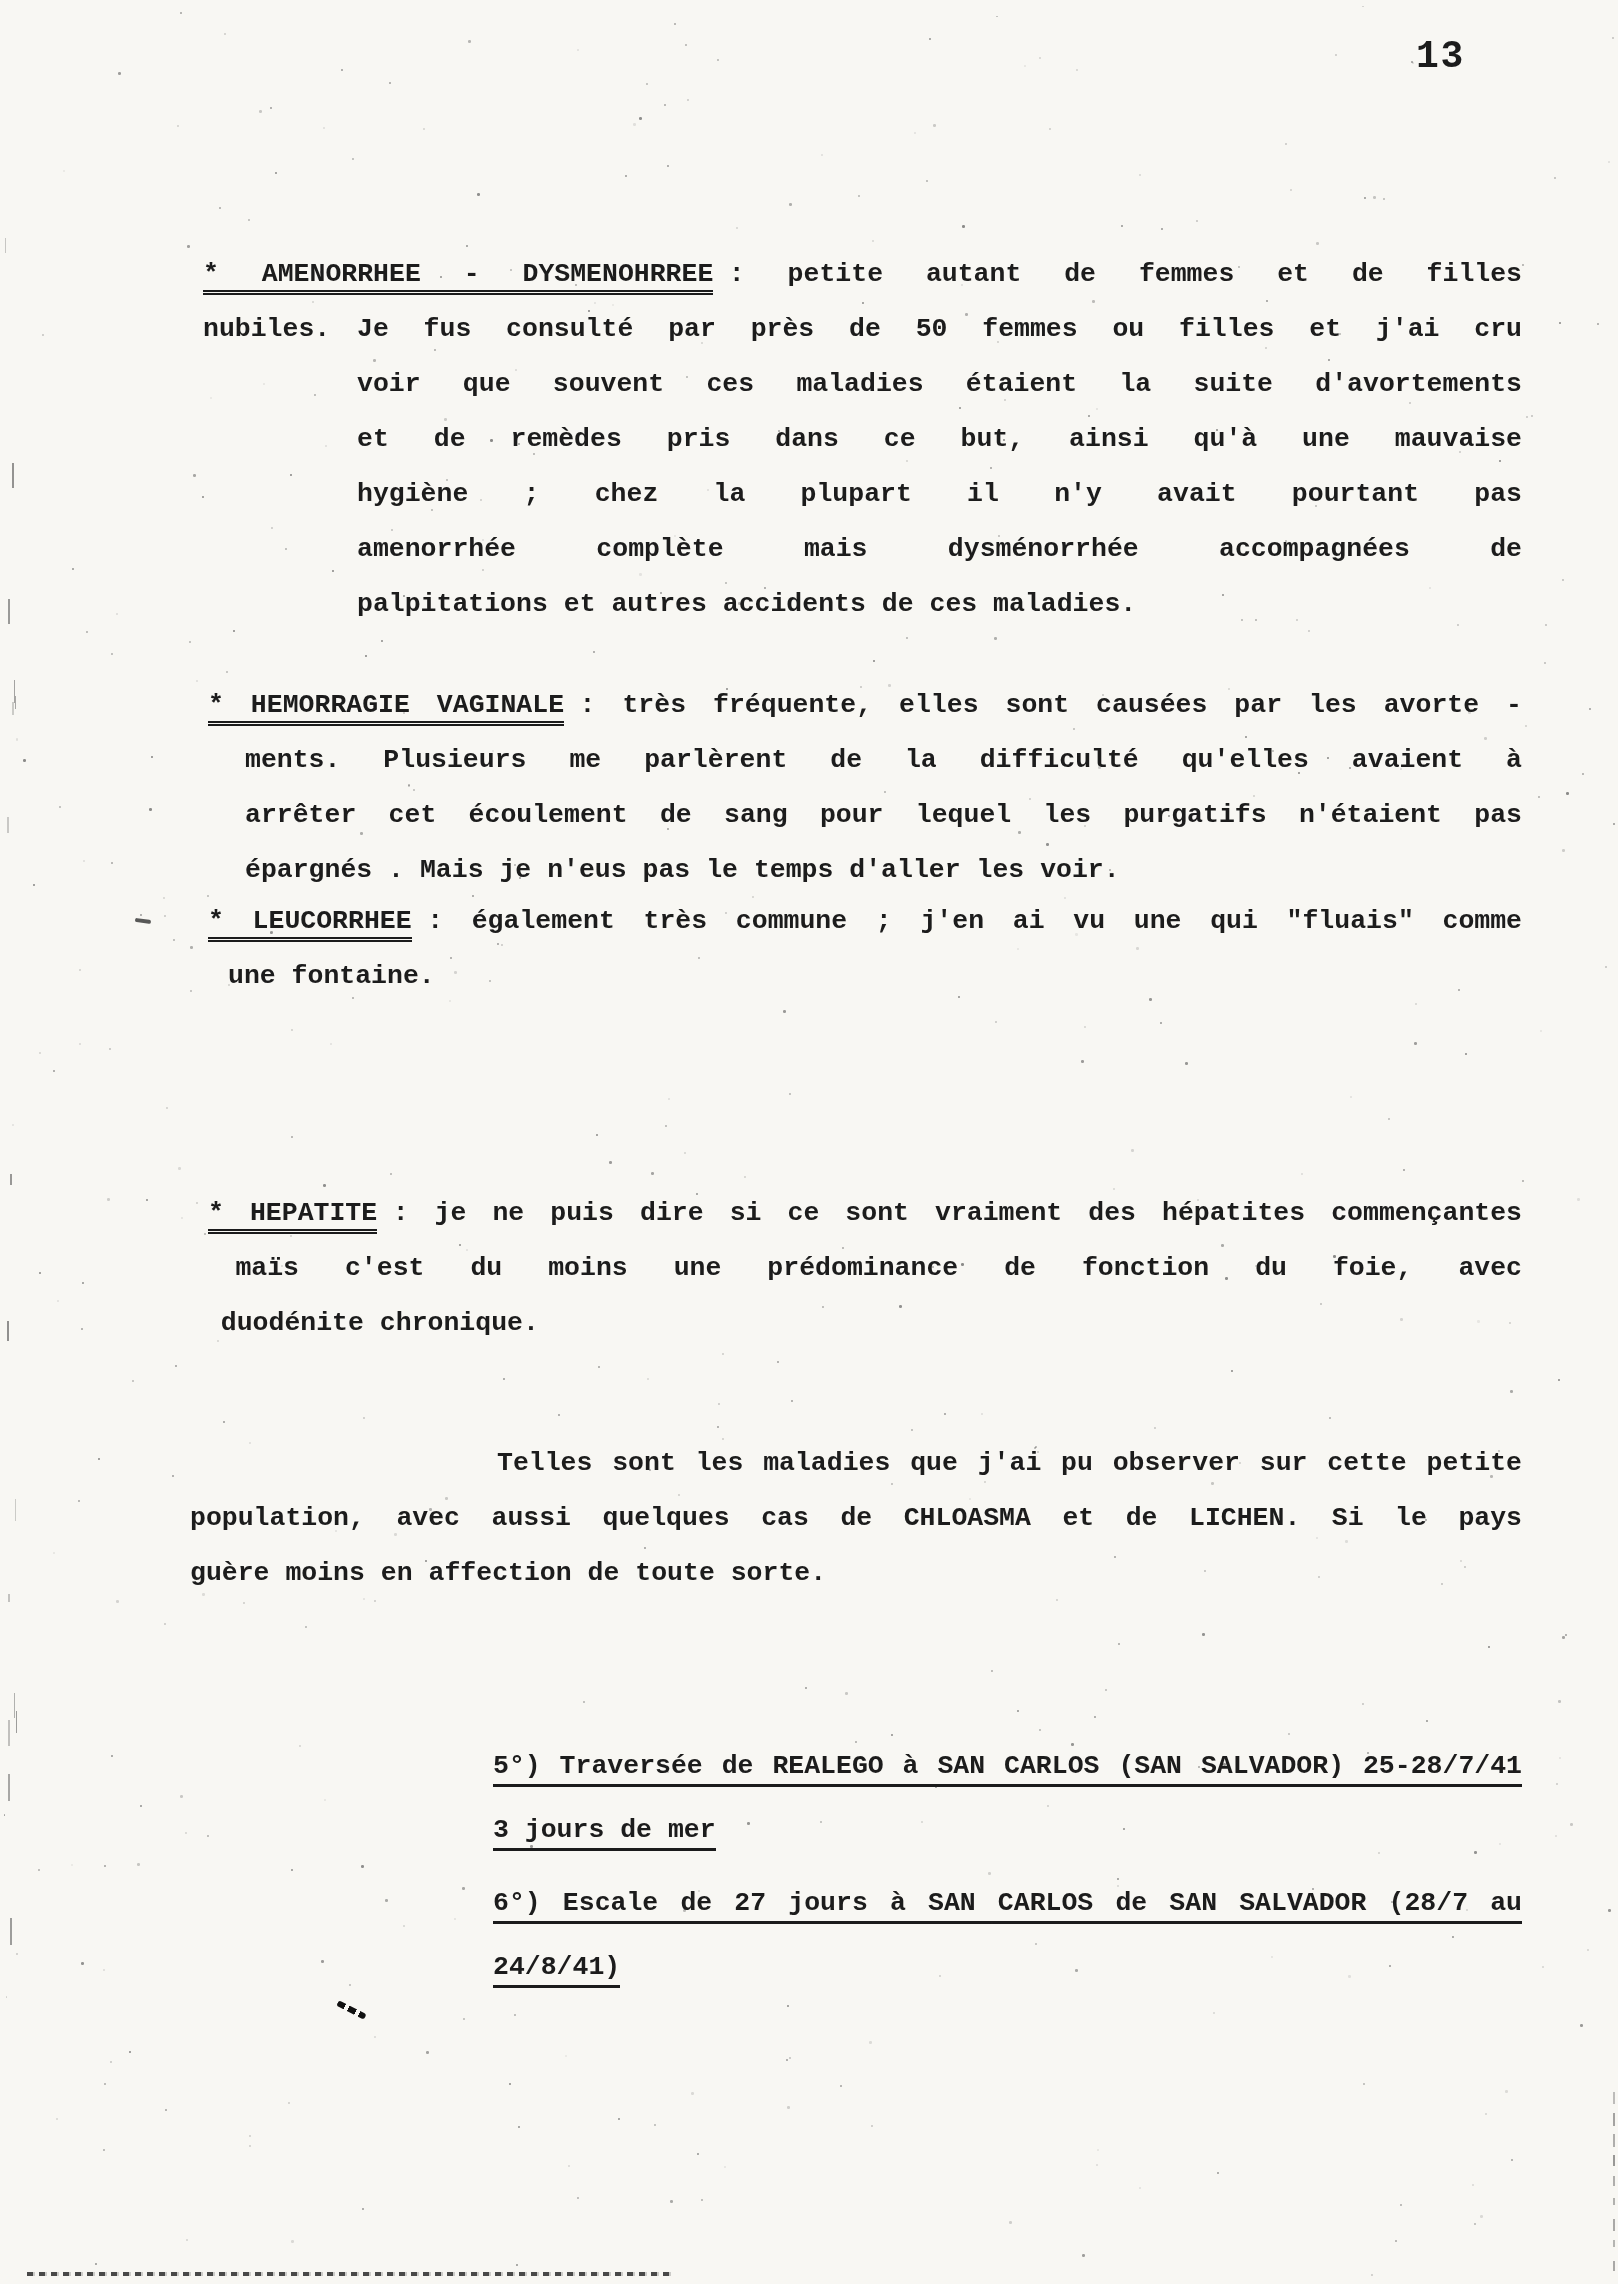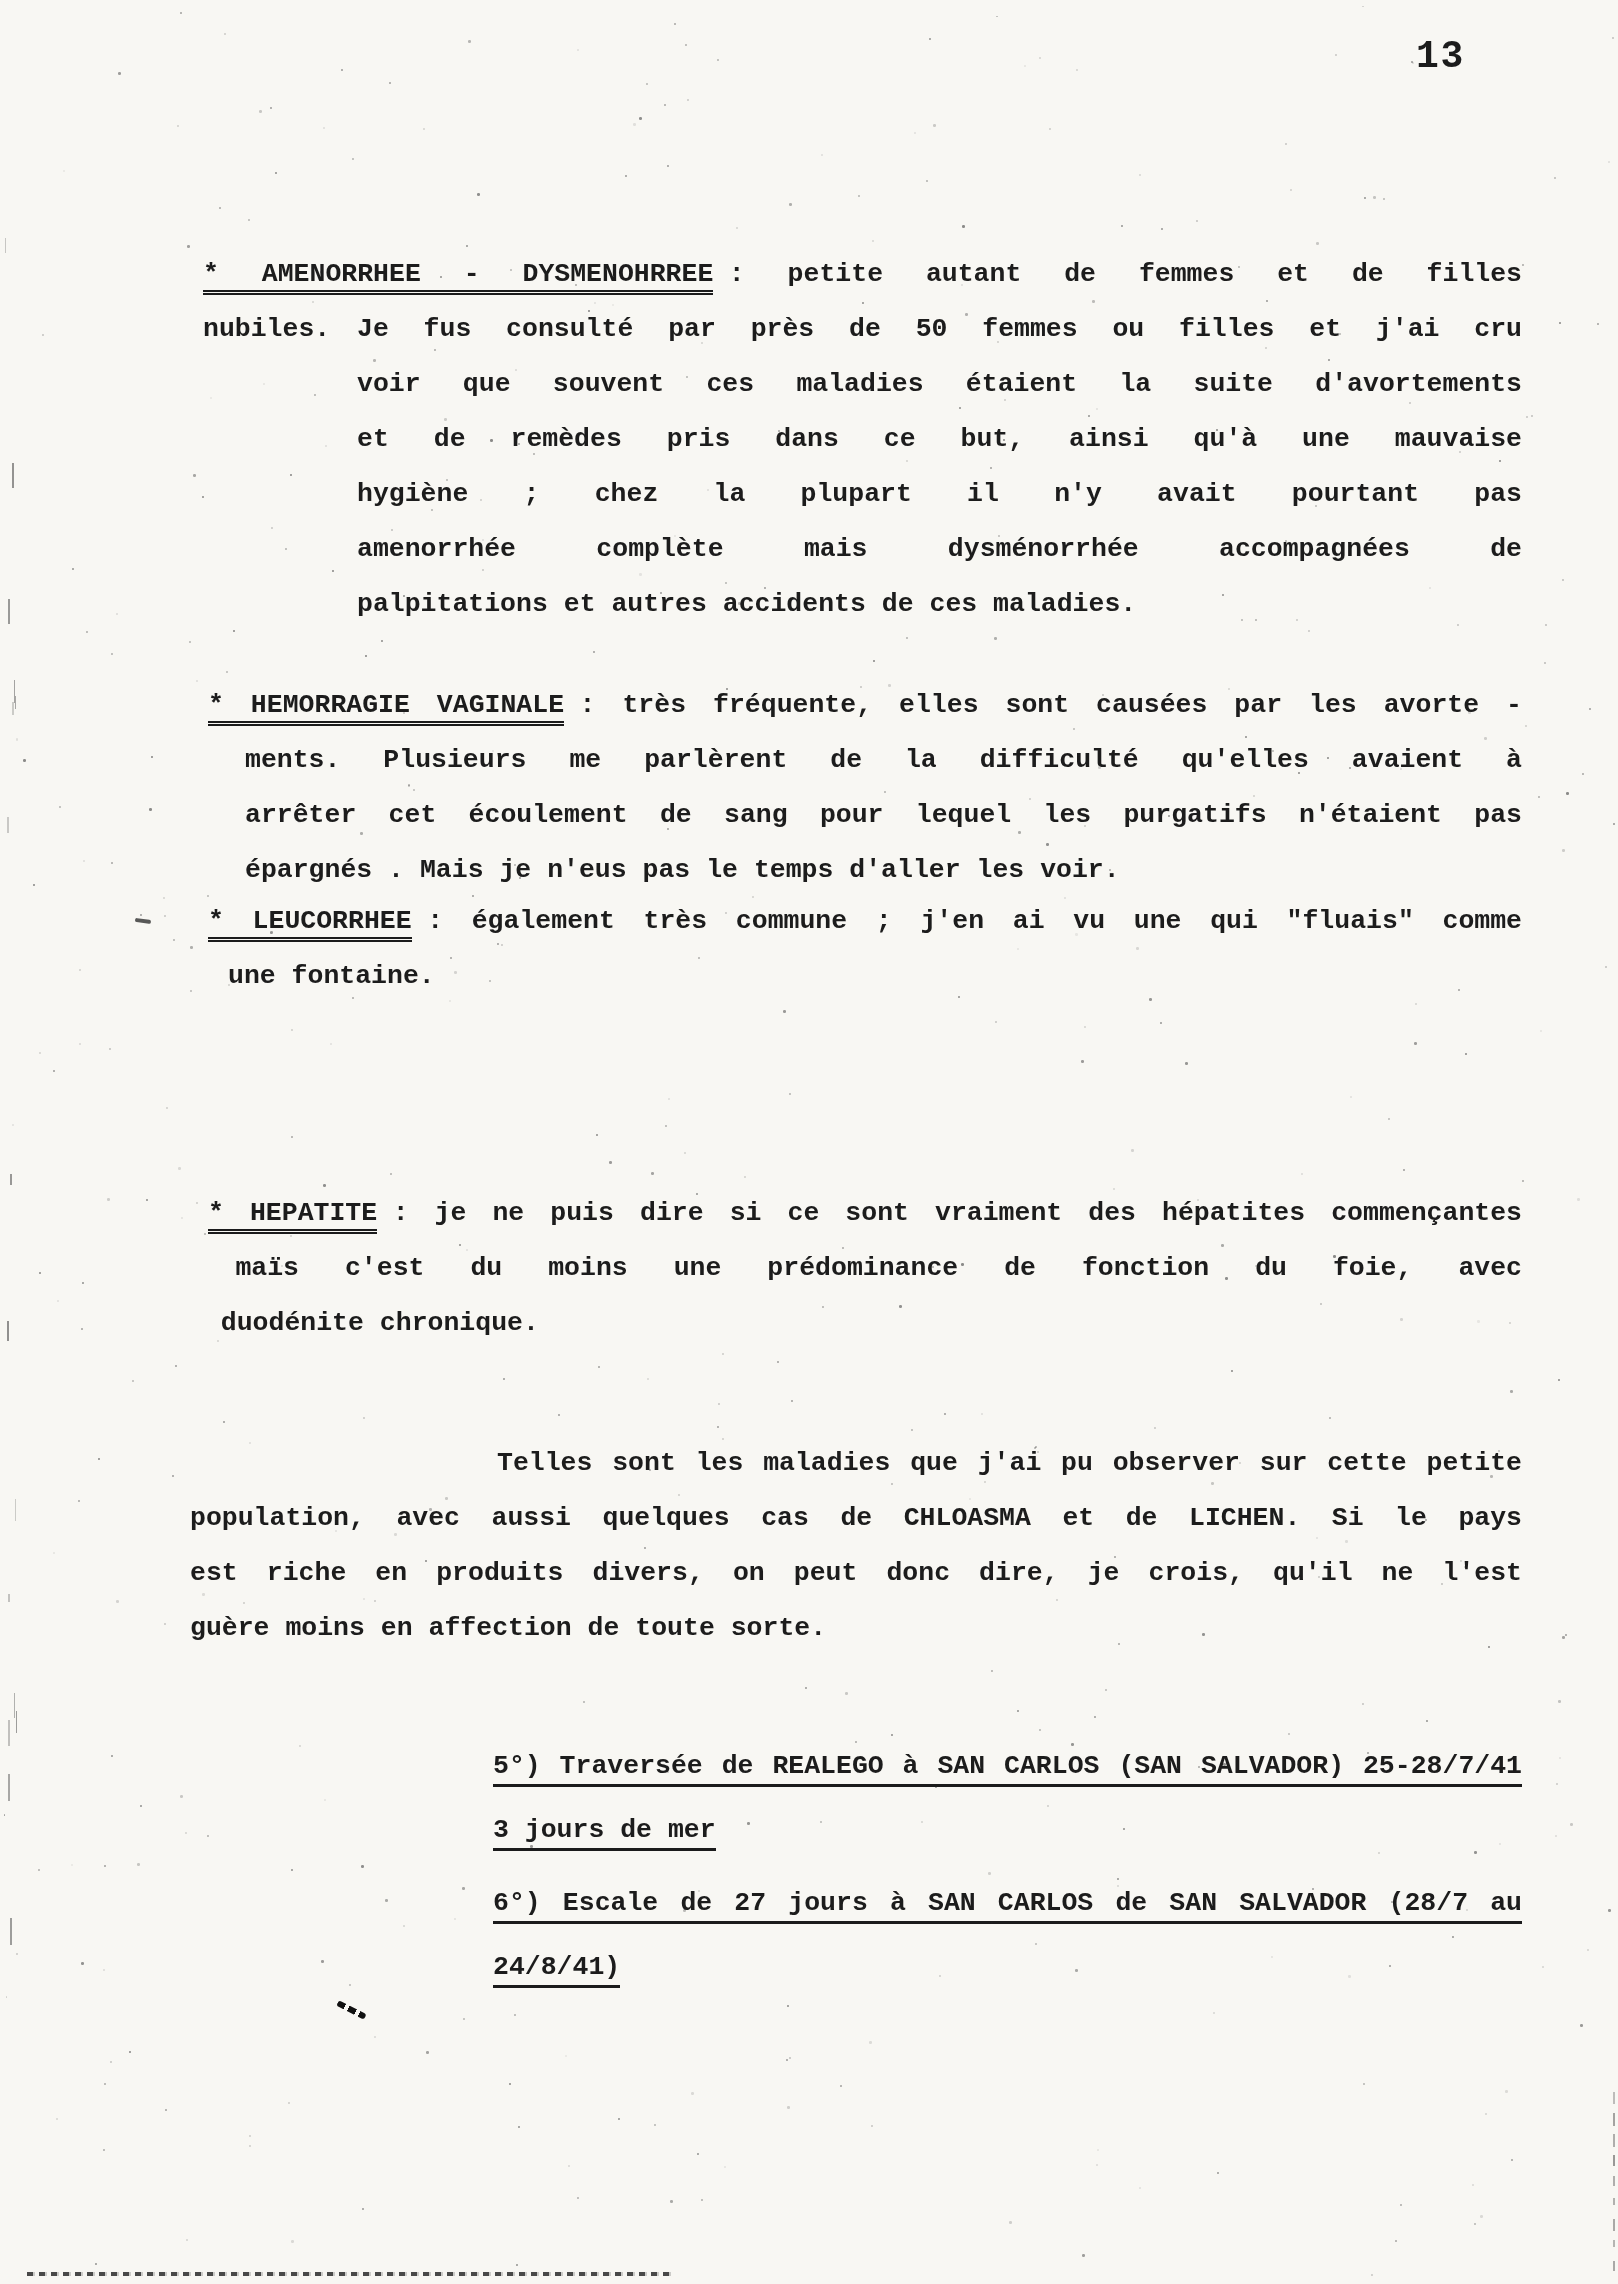--- a/index.html
+++ b/index.html
@@ -96,21 +96,20 @@
     <div class="jl">
       <span class="head">* HEPATITE</span><span class="hrest">: je ne puis dire si ce sont vraiment des hépatites commençantes</span>
     </div>
     <div class="jl ind-d">maïs c'est du moins une prédominance de fonction du foie, avec</div>
     <div class="ll ind-e">duodénite chronique.</div>
   </div>
 
   <div class="abs" style="left:190px;top:1436px;width:1332px;">
     <div class="jl firstline-indent">Telles sont les maladies que j'ai pu observer sur cette petite</div>
     <div class="jl">population, avec aussi quelques cas de CHLOASMA et de LICHEN. Si le pays</div>
-    <div class="jl">est riche en produits divers, on peut donc dire, je crois, qu'il ne l'est</div>
     <div class="ll">guère moins en affection de toute sorte.</div>
   </div>
 
   <div class="abs item" style="left:493px;top:1734px;width:1029px;">
     <div class="jl"><span class="u">5°) Traversée de REALEGO à SAN CARLOS (SAN SALVADOR) 25-28/7/41</span></div>
     <div class="ll"><span class="u">3 jours de mer</span></div>
   </div>
 
   <div class="abs item" style="left:493px;top:1871px;width:1029px;">
     <div class="jl"><span class="u">6°) Escale de 27 jours à SAN CARLOS de SAN SALVADOR (28/7 au</span></div>

